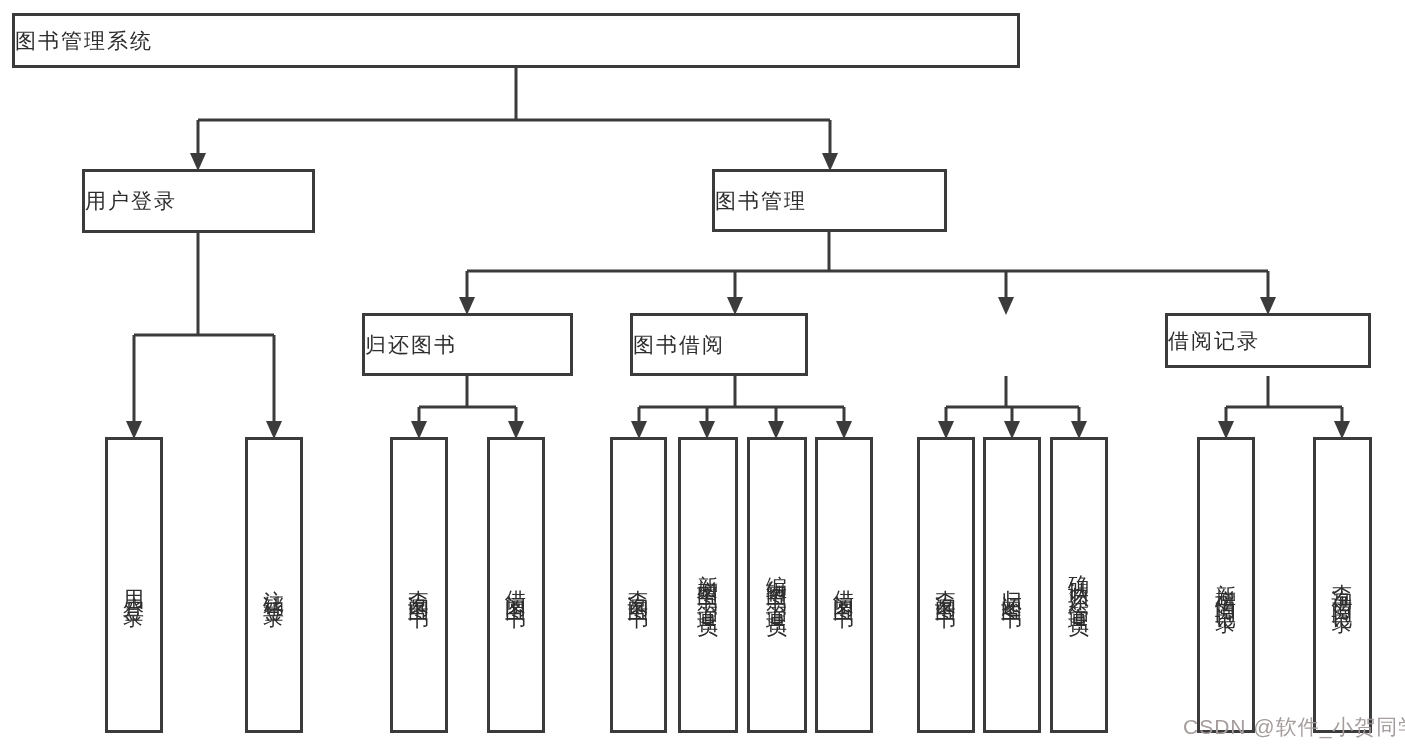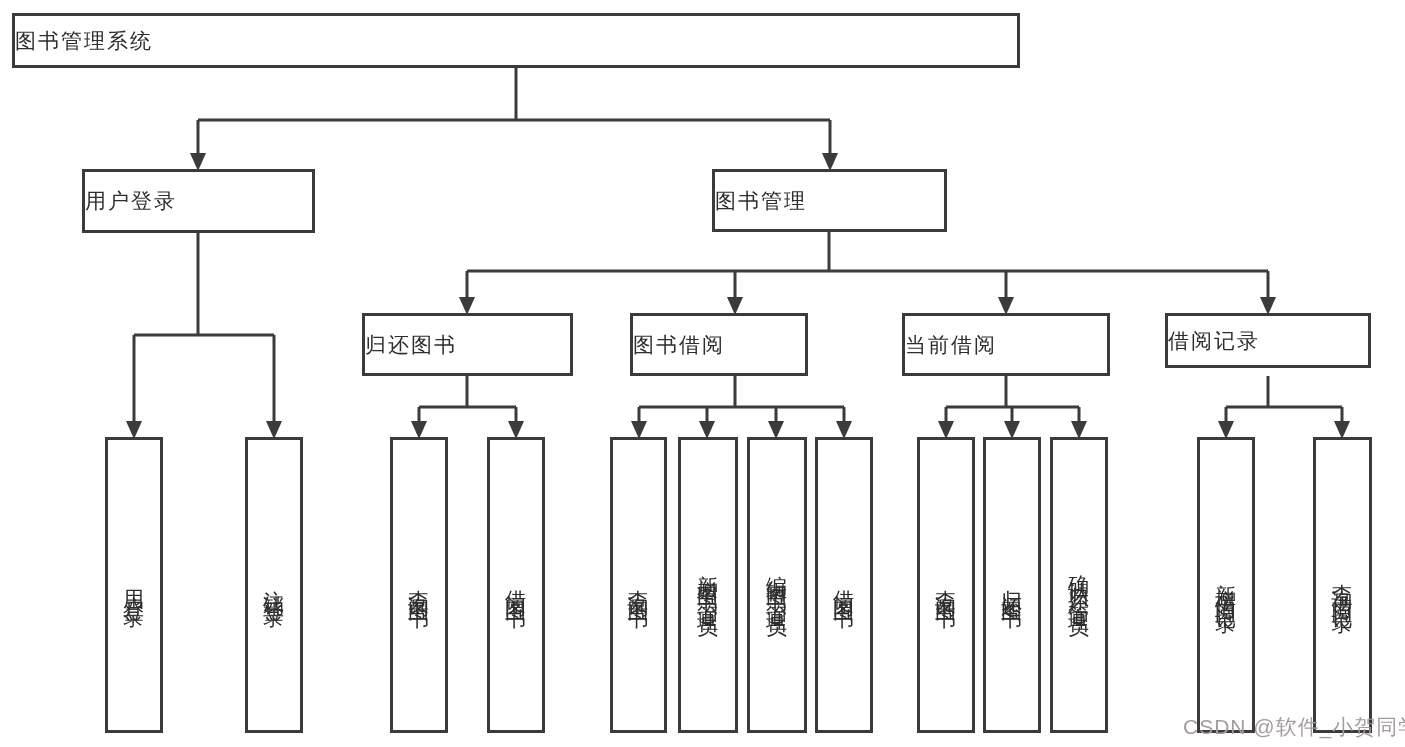--- a/index.html
+++ b/index.html
@@ -107,23 +107,20 @@
   <div class="box" style="left:712px;top:169px;width:235px;height:63px">
     <span>图书管理</span>
   </div>
 
   <div class="box" style="left:362px;top:313px;width:211px;height:63px">
     <span>归还图书</span>
   </div>
   <div class="box" style="left:630px;top:313px;width:178px;height:63px">
     <span>图书借阅</span>
   </div>
-  <div class="box" style="left:902px;top:313px;width:208px;height:63px">
-    <span>当前借阅</span>
-  </div>
   <div class="box" style="left:1165px;top:313px;width:206px;height:55px">
     <span>借阅记录</span>
   </div>
 
   <div class="vbox" style="left:105px">
     <span>用户登录</span>
   </div>
   <div class="vbox" style="left:245px">
     <span>注销登录</span>
   </div>

